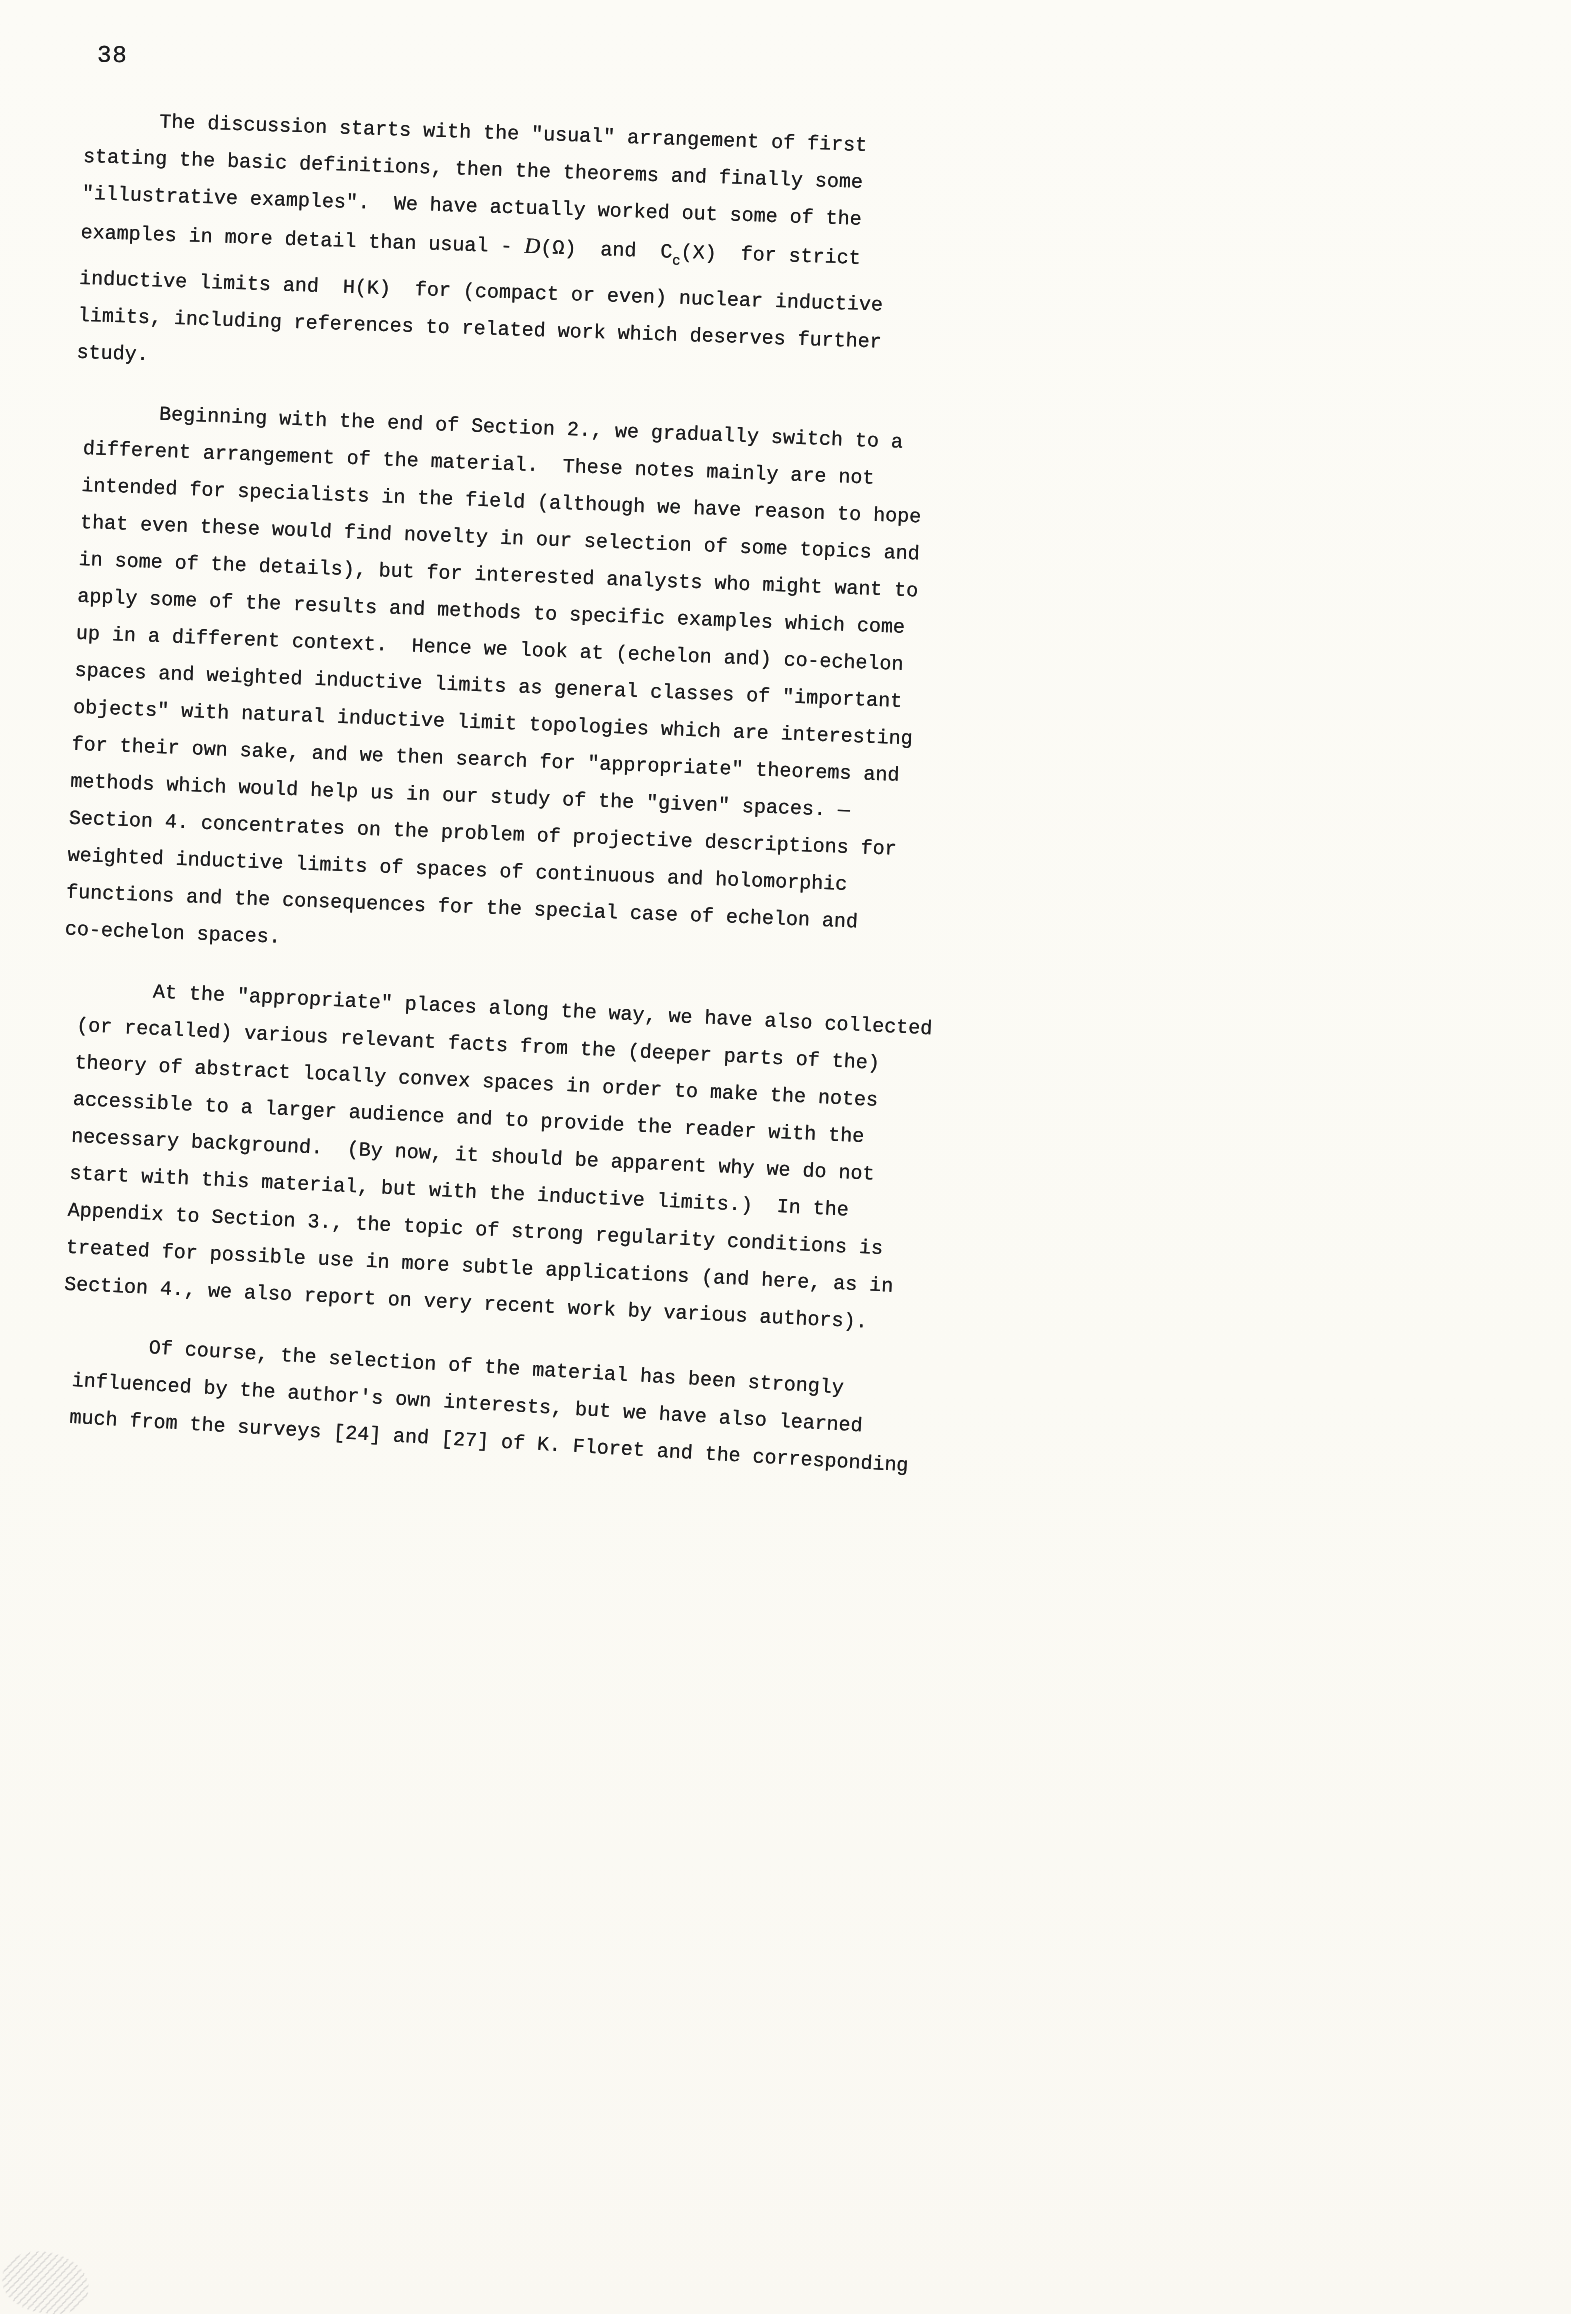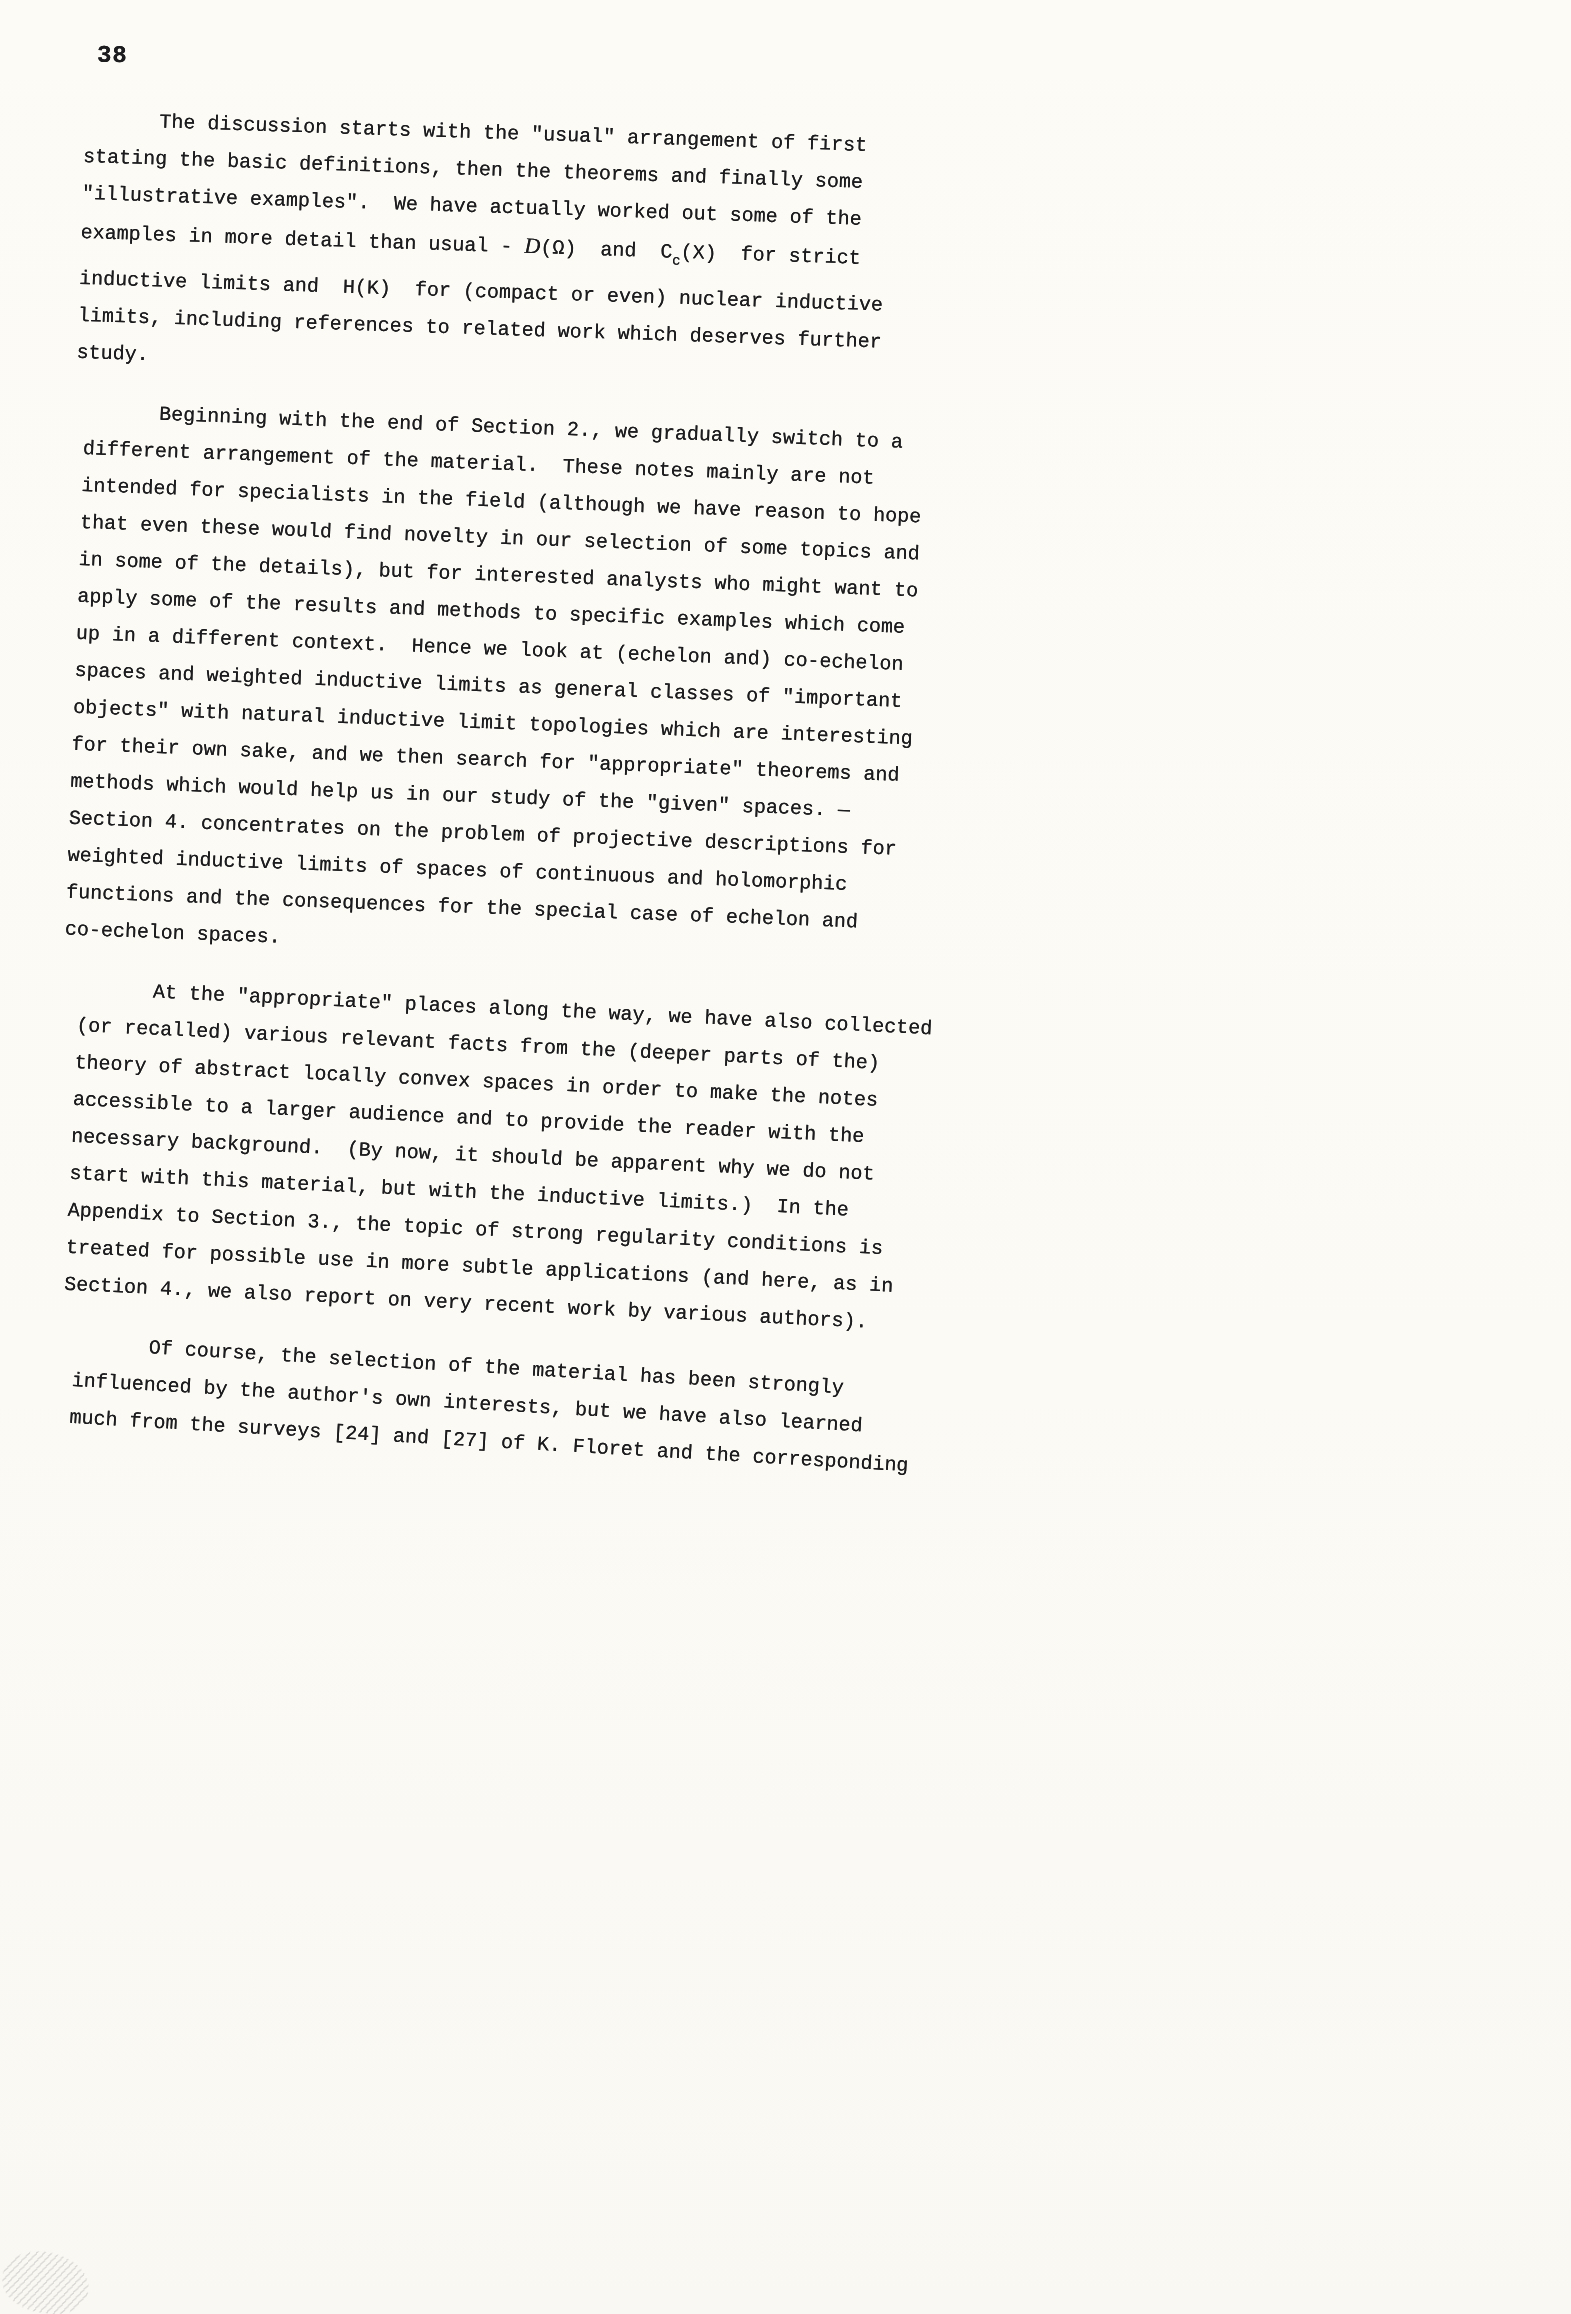--- a/index.html
+++ b/index.html
@@ -14,21 +14,21 @@
     }
     .page {
       position: absolute;
       inset: 0;
     }
     .page-number {
       position: absolute;
       left: 97px;
       top: 42px;
       font-size: 24px;
-      font-weight: bold;
+      font-weight: normal;
       letter-spacing: 1px;
       transform: rotate(0.6deg);
       text-shadow: 0 0 0.6px currentColor;
     }
     .text-block {
       position: absolute;
       left: 85px;
       top: 101px;
       width: 990px;
     }

